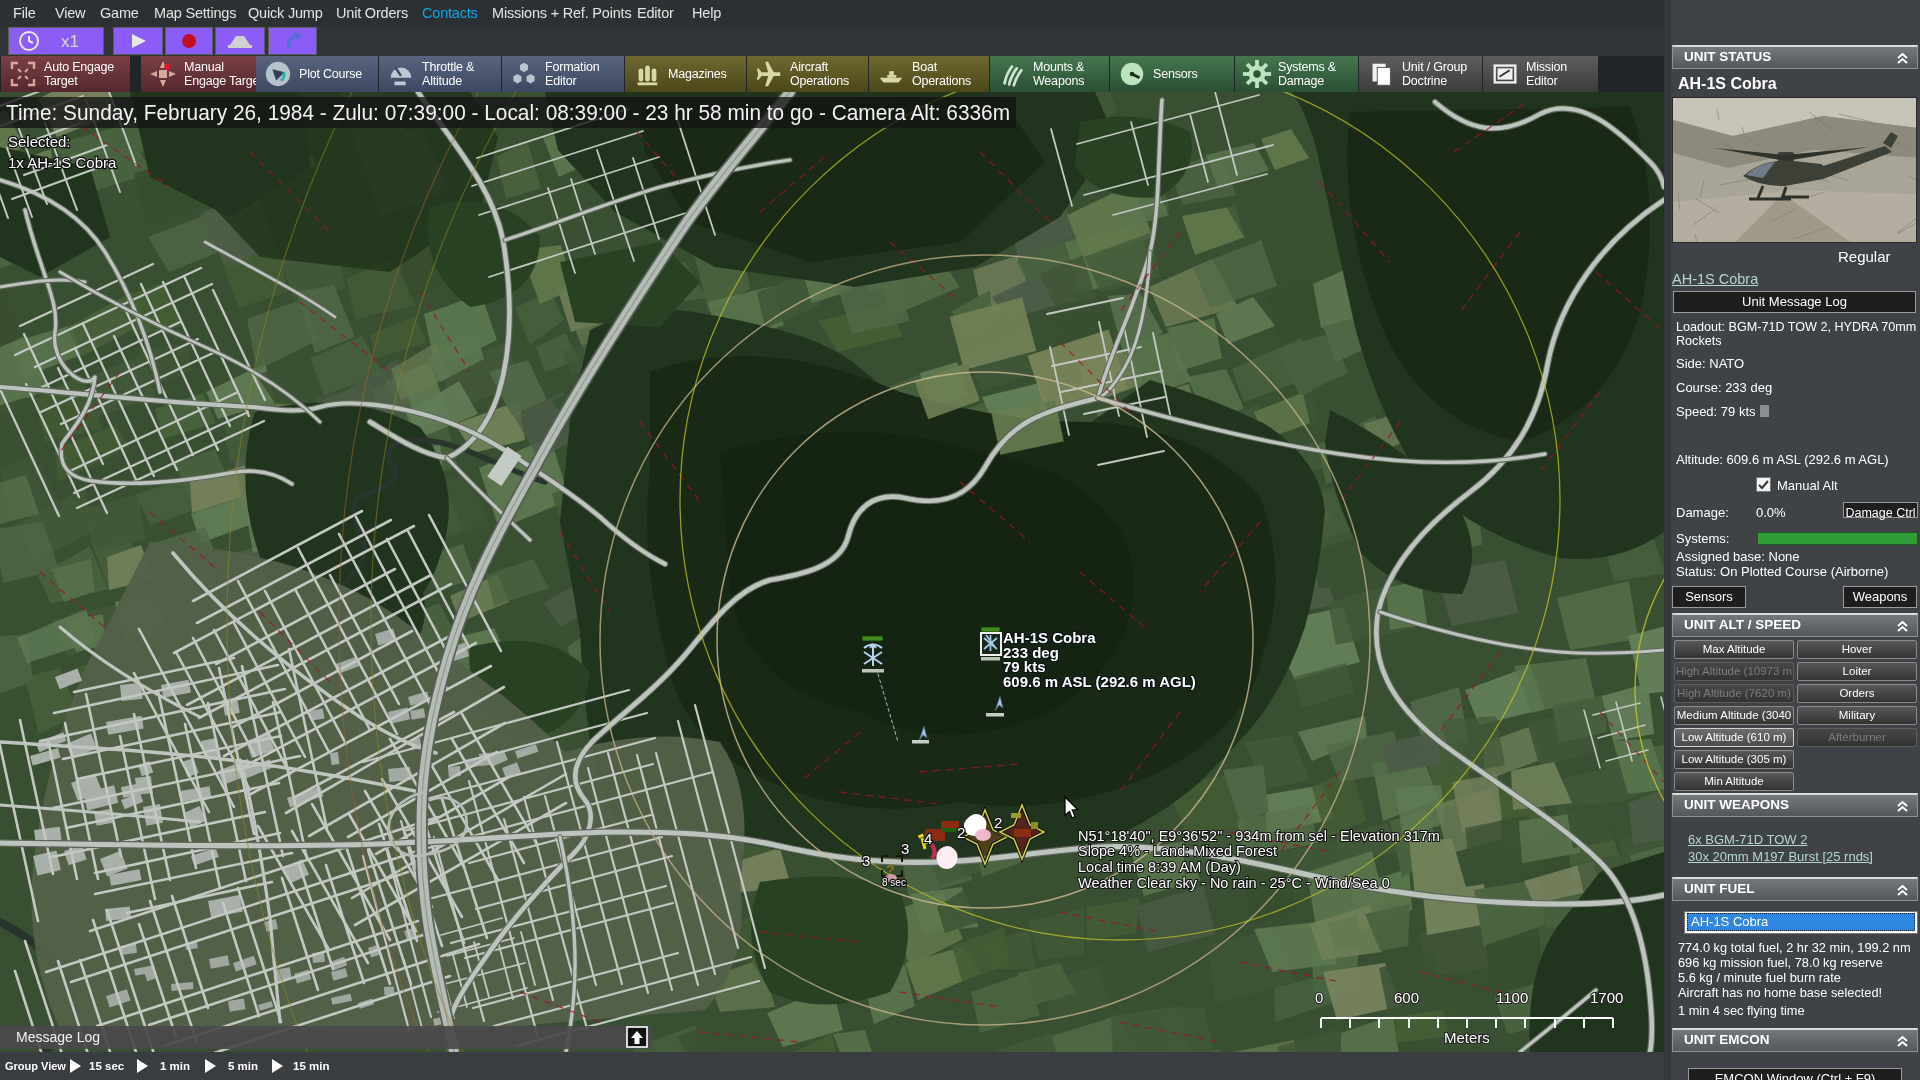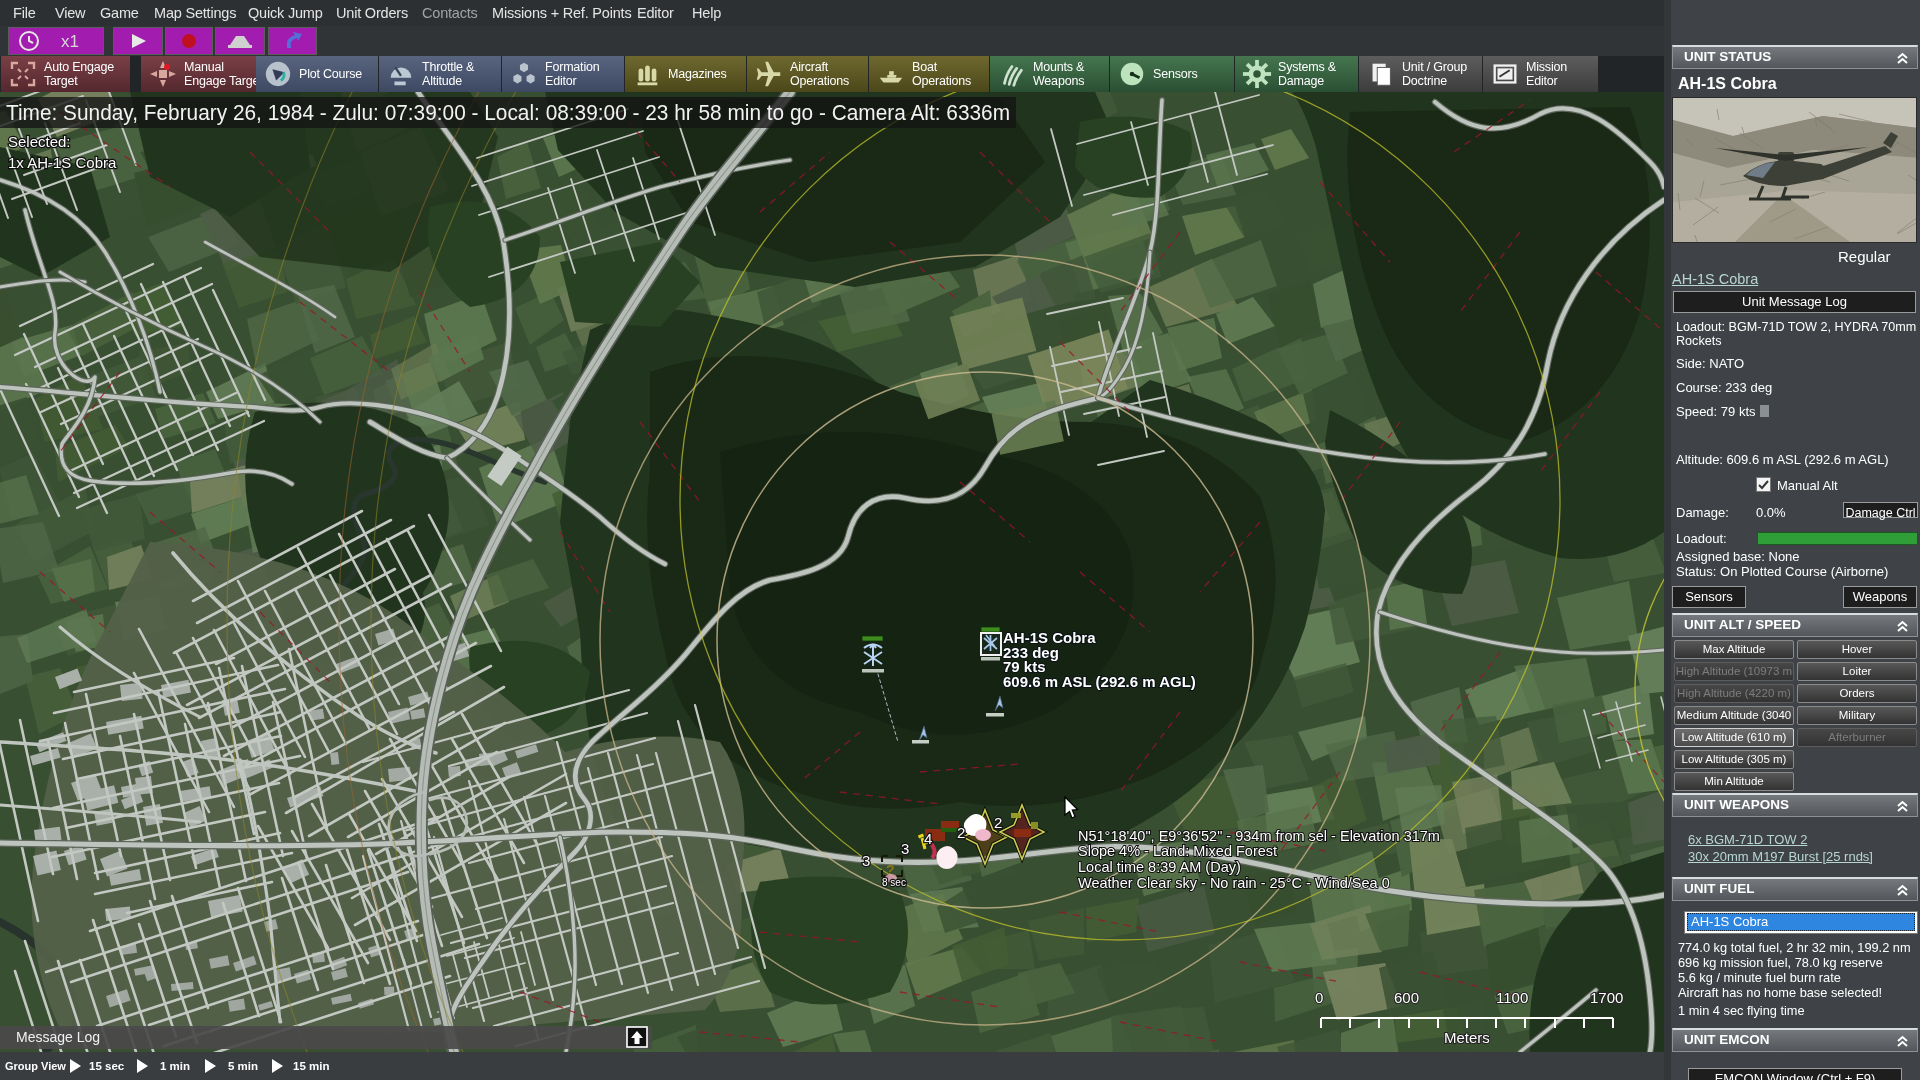--- a/index.html
+++ b/index.html
@@ -1,19 +1,19 @@
 <!DOCTYPE html>
 <html><head><meta charset="utf-8"><style>
 *{margin:0;padding:0;box-sizing:border-box}
 body{width:1920px;height:1080px;overflow:hidden;background:#3e4245;font-family:"Liberation Sans",sans-serif;position:relative}
 .menu{position:absolute;left:0;top:0;width:1920px;height:26px;background:#2d3032;color:#e4e4e4;font-size:14.5px;letter-spacing:-0.2px}
 .menu span{position:absolute;top:5px}
-.menu .dis{color:#a3a3a3}
+.menu .dis{color:#0ea5e9}
 .tb2{position:absolute;left:0;top:26px;width:1920px;height:30px;background:#313436}
-.b2{position:absolute;top:1px;height:28px;background:#a21caf;border:1px solid #5c5c5c}
+.b2{position:absolute;top:1px;height:28px;background:#8b5cf6;border:1px solid #5c5c5c}
 .tb3{position:absolute;left:0;top:56px;width:1664px;height:36px;background:#222527}
 .b3{position:absolute;top:0;height:36px;color:#fff;font-size:12.5px;line-height:14px;display:flex;align-items:center;letter-spacing:-0.2px}
 .b3 .ic{margin-left:7px;margin-right:6px;flex:none;height:30px}
 .red{background:linear-gradient(#7a4046,#53282e)}
 .blu{background:linear-gradient(#59647f,#3d4862)}
 .oli{background:linear-gradient(#6e682f,#4c4719)}
 .grn2{background:linear-gradient(#45764f,#2a4f33)}
 .gry{background:linear-gradient(#5d5d5d,#3c3c3c)}
 .side{position:absolute;left:1664px;top:0;width:256px;height:1080px;background:#3f4347}
 .hdr{position:absolute;left:1672px;width:246px;height:24px;background:linear-gradient(#75797d,#53575b);border:1px solid #8d9296;border-top:2px solid #d7dcdf;color:#fff;font-weight:bold;font-size:13.5px;line-height:20px;padding-left:11px}
@@ -1194,37 +1194,37 @@
 <div style="position:absolute;left:1760px;top:405px;width:9px;height:12px;background:#8a8f93"></div>
 <div class="stxt" style="left:1676px;top:452px">Altitude: 609.6 m ASL (292.6 m AGL)</div>
 <div style="position:absolute;left:1756px;top:477px;width:15px;height:15px;background:#f4f4f4;border:1px solid #777"></div>
 <svg style="position:absolute;left:1757px;top:478px" width="13" height="13">
     <path d="M2,7 L5,10 L11,3" stroke="#333" stroke-width="2" fill="none"></path>
   </svg>
 <div class="stxt" style="left:1777px;top:478px">Manual Alt</div>
 <div class="stxt" style="left:1676px;top:505px">Damage:</div>
 <div class="stxt" style="left:1756px;top:505px;font-weight:normal">0.0%</div>
 <div class="sbtn" style="left:1843px;top:502px;width:75px;height:16px;line-height:20px;font-size:12.5px">Damage Ctrl</div>
-<div class="stxt" style="left:1676px;top:531px">Loadout:</div>
+<div class="stxt" style="left:1676px;top:531px">Systems:</div>
 <div style="position:absolute;left:1757px;top:532px;width:161px;height:13px;background:#2f9e38;border:1px solid #1a5a20"></div>
 <div class="stxt" style="left:1676px;top:549px">Assigned base: None</div>
 <div class="stxt" style="left:1676px;top:564px">Status: On Plotted Course (Airborne)</div>
 <div class="sbtn" style="left:1672px;top:586px;width:74px;height:22px;line-height:20px">Sensors</div>
 <div class="sbtn" style="left:1843px;top:586px;width:74px;height:22px;line-height:20px">Weapons</div>
 <div class="hdr" style="top:613px">UNIT ALT / SPEED<svg class="chev" width="13" height="14" viewBox="0 0 13 14">
       <g stroke="#fff" stroke-width="2" fill="none">
         <path d="M2,7 L6.5,3 L11,7"></path>
         <path d="M2,12 L6.5,8 L11,12"></path>
       </g>
     </svg></div>
 <div class="abtn " style="left:1674px;top:640px">Max Altitude</div>
 <div class="abtn " style="left:1797px;top:640px">Hover</div>
 <div class="abtn dis" style="left:1674px;top:662px">High Altitude (10973 m</div>
 <div class="abtn " style="left:1797px;top:662px">Loiter</div>
-<div class="abtn dis" style="left:1674px;top:684px">High Altitude (4220 m)</div>
+<div class="abtn dis" style="left:1674px;top:684px">High Altitude (7620 m)</div>
 <div class="abtn " style="left:1797px;top:684px">Orders</div>
 <div class="abtn " style="left:1674px;top:706px">Medium Altitude (3040</div>
 <div class="abtn " style="left:1797px;top:706px">Military</div>
 <div class="abtn on" style="left:1674px;top:728px">Low Altitude (610 m)</div>
 <div class="abtn dis" style="left:1797px;top:728px">Afterburner</div>
 <div class="abtn " style="left:1674px;top:750px">Low Altitude (305 m)</div>
 <div class="abtn " style="left:1674px;top:772px">Min Altitude</div>
 <div class="hdr" style="top:793px">UNIT WEAPONS<svg class="chev" width="13" height="14" viewBox="0 0 13 14">
       <g stroke="#fff" stroke-width="2" fill="none">
         <path d="M2,7 L6.5,3 L11,7"></path>

